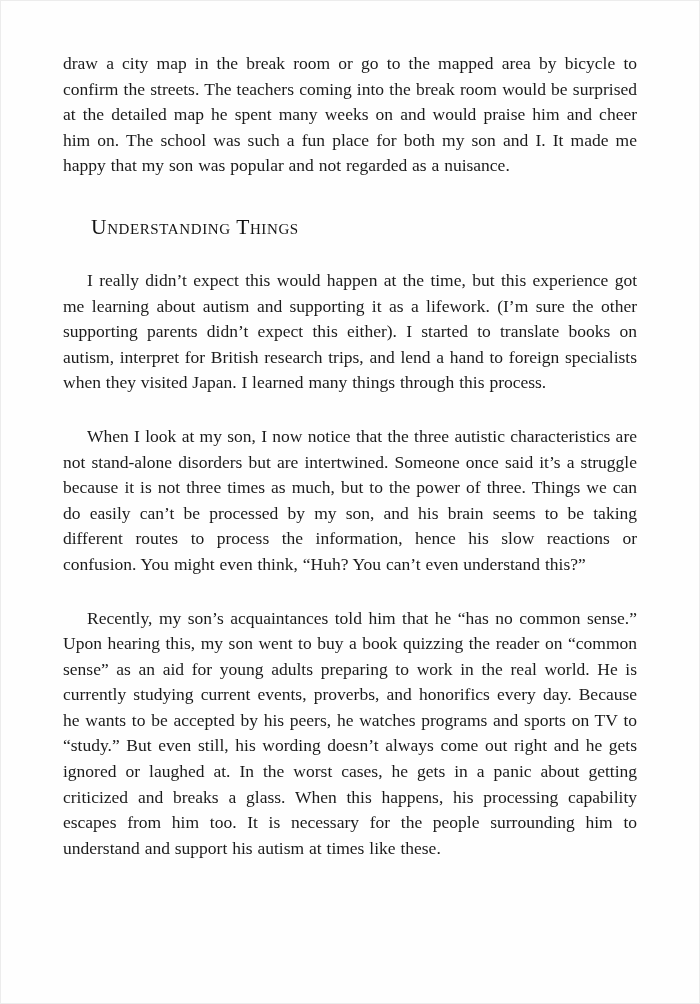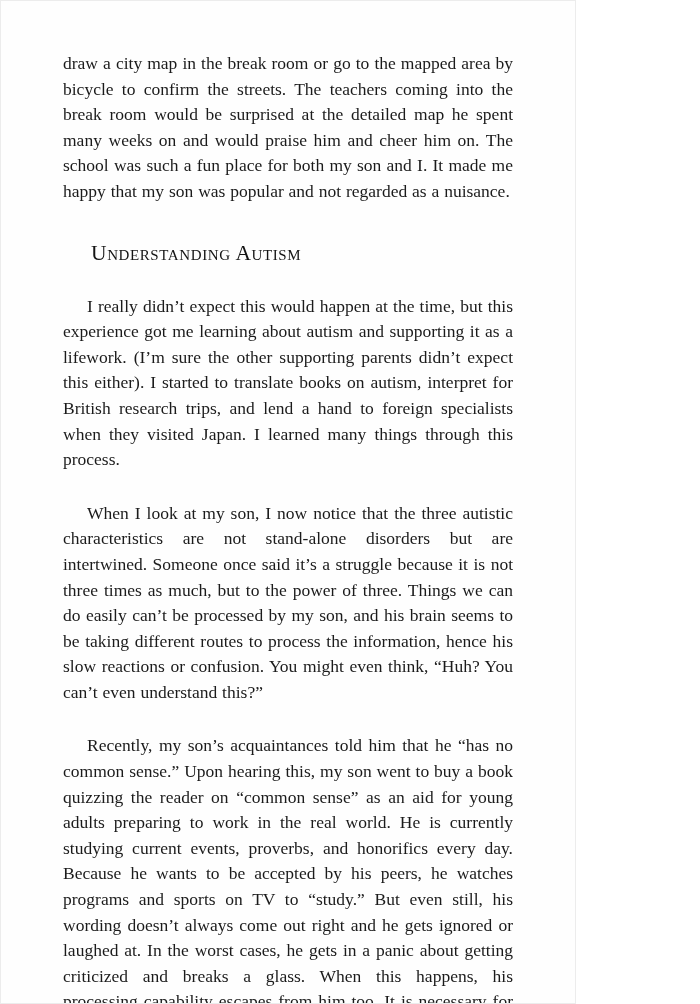--- a/index.html
+++ b/index.html
@@ -9,21 +9,21 @@
   }
   body {
     width: 700px;
     height: 1004px;
     font-family: "Liberation Serif", "DejaVu Serif", serif;
     color: #1b1b1b;
     -webkit-font-smoothing: antialiased;
   }
   .page {
     box-sizing: border-box;
-    width: 576px;
+    width: 700px;
     height: 1004px;
     padding: 50px 62px 0 62px;
     background: #fefefe;
     border: 1px solid #ececec;
     overflow: hidden;
   }
   .body-text p {
     margin: 0;
     font-size: 17.5px;
     line-height: 25.6px;
@@ -44,21 +44,21 @@
     margin: 36px 0 18px 28px;
   }
 </style>
 </head>
 <body>
 
 <div class="page">
   <div class="body-text">
     <p>draw a city map in the break room or go to the mapped area by bicycle to confirm the streets. The teachers coming into the break room would be surprised at the detailed map he spent many weeks on and would praise him and cheer him on. The school was such a fun place for both my son and I. It made me happy that my son was popular and not regarded as a nuisance.</p>
 
-    <h2 class="section-heading">Understanding Autism</h2>
+    <h2 class="section-heading">Understanding Things</h2>
 
     <p class="indent">I really didn’t expect this would happen at the time, but this experience got me learning about autism and supporting it as a lifework. (I’m sure the other supporting parents didn’t expect this either). I started to translate books on autism, interpret for British research trips, and lend a hand to foreign specialists when they visited Japan. I learned many things through this process.</p>
 
     <p class="indent">When I look at my son, I now notice that the three autistic characteristics are not stand-alone disorders but are intertwined. Someone once said it’s a struggle because it is not three times as much, but to the power of three. Things we can do easily can’t be processed by my son, and his brain seems to be taking different routes to process the information, hence his slow reactions or confusion. You might even think, “Huh? You can’t even understand this?”</p>
 
     <p class="indent">Recently, my son’s acquaintances told him that he “has no common sense.” Upon hearing this, my son went to buy a book quizzing the reader on “common sense” as an aid for young adults preparing to work in the real world. He is currently studying current events, proverbs, and honorifics every day. Because he wants to be accepted by his peers, he watches programs and sports on TV to “study.” But even still, his wording doesn’t always come out right and he gets ignored or laughed at. In the worst cases, he gets in a panic about getting criticized and breaks a glass. When this happens, his processing capability escapes from him too. It is necessary for the people surrounding him to understand and support his autism at times like these.</p>
   </div>
 </div>
 
 </body></html>

